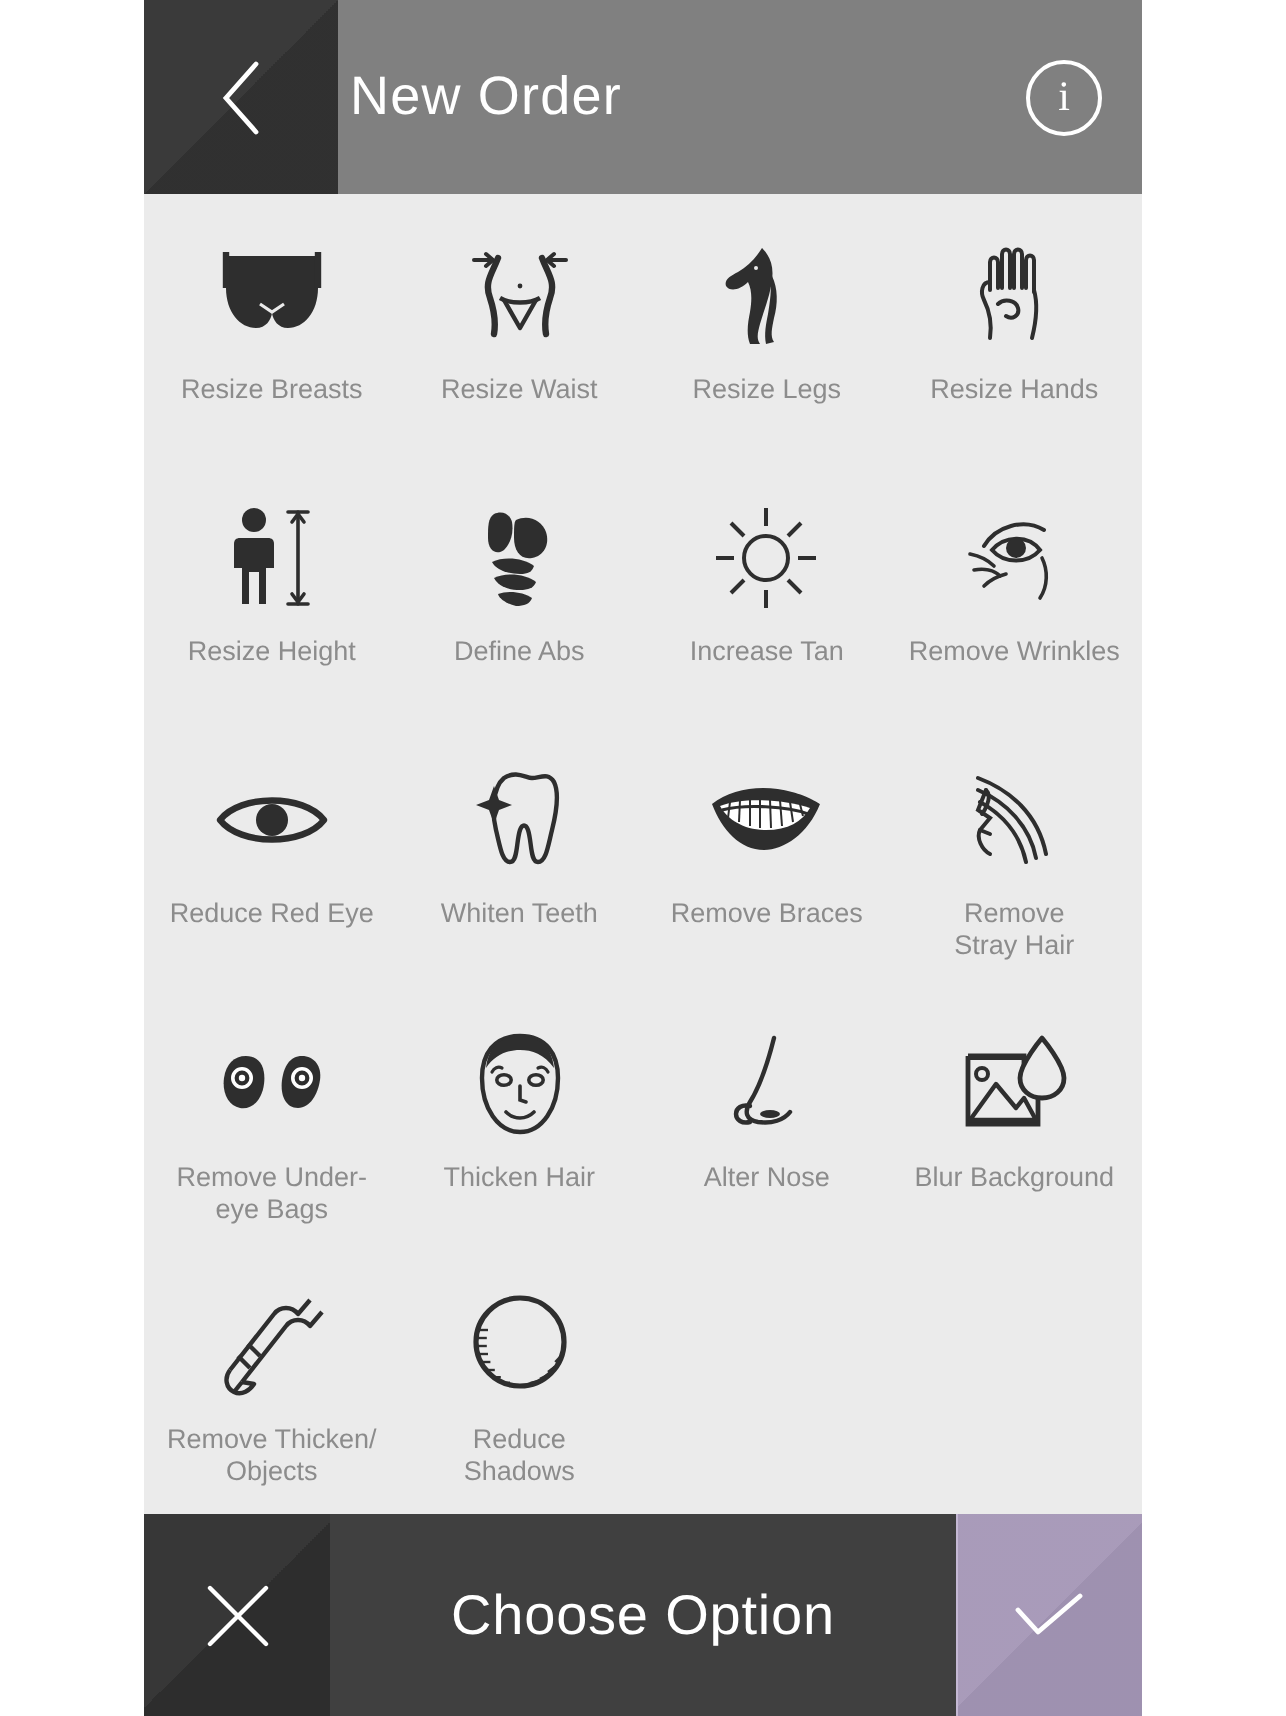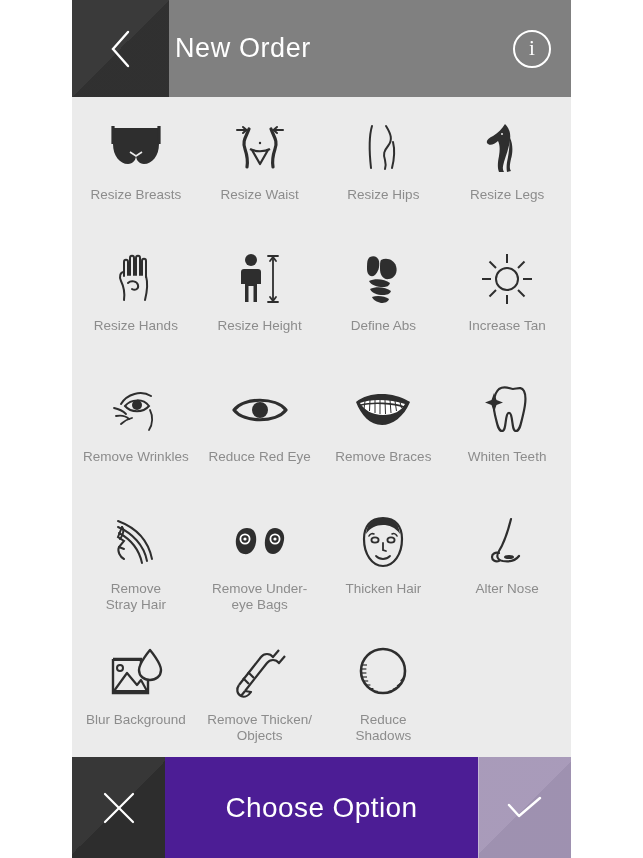--- a/index.html
+++ b/index.html
@@ -139,21 +139,21 @@
     background: #2f2f2f;
     background-image:
       linear-gradient(135deg, rgba(255,255,255,0.04) 0%, rgba(255,255,255,0.04) 50%, rgba(0,0,0,0.05) 50%, rgba(0,0,0,0.05) 100%);
     display: flex;
     align-items: center;
     justify-content: center;
     cursor: pointer;
   }
   .choose-btn {
     flex: 1 1 auto;
-    background: #4c1d95;
+    background: #404040;
     display: flex;
     align-items: center;
     justify-content: center;
     cursor: pointer;
     border-right: 1px solid #c4b8d4;
   }
   .choose-label {
     color: #ffffff;
     font-size: 28px;
     letter-spacing: 0.4px;
@@ -219,30 +219,20 @@
             <line x1="6" y1="11" x2="15" y2="11"></line>
             <polyline points="12,8 15.5,11 12,14"></polyline>
             <line x1="52" y1="11" x2="43" y2="11"></line>
             <polyline points="46,8 42.5,11 46,14"></polyline>
           </g>
         </svg>
       </div>
       <div class="lbl">Resize Waist</div>
     </div>
 
-    <div class="cell">
-      <div class="ico">
-        <svg width="48" height="56" viewBox="0 0 48 56">
-          <path d="M13 6 C10 16 10 30 12 48" fill="none" stroke="#2e2e2e" stroke-width="2" stroke-linecap="round"></path>
-          <path d="M27 6 C32 14 34 20 29 26 C25 31 24 34 26 40 C27 44 27 46 26 49" fill="none" stroke="#2e2e2e" stroke-width="2" stroke-linecap="round"></path>
-          <path d="M34 22 C36 30 35 40 33 48" fill="none" stroke="#2e2e2e" stroke-width="2" stroke-linecap="round"></path>
-        </svg>
-      </div>
-      <div class="lbl">Resize Hips</div>
-    </div>
 
     <div class="cell">
       <div class="ico">
         <svg width="52" height="58" viewBox="0 0 52 58">
           <path d="M24 5 C28 9 30 14 29 21 C28 29 25 36 23 43 C22 47 21 50 23 53
                    L18 53 C16 48 17 42 18 37 C19 31 19 26 17 22
                    C13 26 8 27 6 24 C5 21 8 19 12 17 C17 14 21 10 24 5 Z" fill="#2e2e2e"></path>
           <path d="M29 19 C32 25 32 33 30 40 C29 45 28 49 30 52 L26 53
                    C25 48 26 43 27 38 C28 32 29 25 28 20 Z" fill="#2e2e2e"></path>
           <circle cx="21" cy="15" r="1" fill="#ebebeb"></circle>
@@ -336,20 +326,32 @@
     </div>
 
     <div class="cell">
       <div class="ico">
         <svg width="60" height="42" viewBox="0 0 60 42">
           <path d="M4 21 C14 8 46 8 56 21 C46 34 14 34 4 21 Z" fill="none" stroke="#2e2e2e" stroke-width="3.2" stroke-linejoin="round"></path>
           <circle cx="30" cy="21" r="8" fill="#2e2e2e"></circle>
         </svg>
       </div>
       <div class="lbl">Reduce Red Eye</div>
+    </div>
+
+    <div class="cell">
+      <div class="ico">
+        <svg width="52" height="58" viewBox="0 0 52 58">
+          <path d="M18 8 C24 4 29 8 32 8 C36 8 40 5 43 10 C46 16 44 26 42 34
+                   C40 42 39 50 35 50 C31 50 32 40 30 34 C29 31 27 31 26 34
+                   C24 40 25 50 21 50 C17 50 16 42 14 34 C12 26 12 13 18 8 Z" fill="none" stroke="#2e2e2e" stroke-width="2.2" stroke-linejoin="round"></path>
+          <path d="M13 12 L15.5 19 L22 21.5 L15.5 24 L13 31 L10.5 24 L4 21.5 L10.5 19 Z" fill="#2e2e2e"></path>
+        </svg>
+      </div>
+      <div class="lbl">Whiten Teeth</div>
     </div>
 
     <div class="cell">
       <div class="ico">
         <svg width="62" height="42" viewBox="0 0 62 42">
           <path d="M4 13 C14 5 30 3 44 7 C52 9 58 13 58 13 C52 28 40 36 30 36 C18 36 9 26 4 13 Z" fill="#2e2e2e"></path>
           <path d="M8 14 C18 10 38 10 53 15 C49 22 42 26 31 26 C20 26 12 21 8 14 Z" fill="#ffffff"></path>
           <g stroke="#2e2e2e" stroke-width="1" fill="none">
             <line x1="13" y1="12" x2="12" y2="20"></line>
             <line x1="18" y1="11" x2="17.5" y2="22"></line>
@@ -357,32 +359,20 @@
             <line x1="28" y1="11" x2="28" y2="25"></line>
             <line x1="33" y1="11" x2="33.5" y2="25"></line>
             <line x1="38" y1="11" x2="39" y2="24"></line>
             <line x1="43" y1="12" x2="44.5" y2="22"></line>
             <line x1="48" y1="13" x2="49.5" y2="19"></line>
             <path d="M9 16 C20 13 42 14 52 18" stroke-width="1.6"></path>
           </g>
         </svg>
       </div>
       <div class="lbl">Remove Braces</div>
-    </div>
-
-    <div class="cell">
-      <div class="ico">
-        <svg width="52" height="58" viewBox="0 0 52 58">
-          <path d="M18 8 C24 4 29 8 32 8 C36 8 40 5 43 10 C46 16 44 26 42 34
-                   C40 42 39 50 35 50 C31 50 32 40 30 34 C29 31 27 31 26 34
-                   C24 40 25 50 21 50 C17 50 16 42 14 34 C12 26 12 13 18 8 Z" fill="none" stroke="#2e2e2e" stroke-width="2.2" stroke-linejoin="round"></path>
-          <path d="M13 12 L15.5 19 L22 21.5 L15.5 24 L13 31 L10.5 24 L4 21.5 L10.5 19 Z" fill="#2e2e2e"></path>
-        </svg>
-      </div>
-      <div class="lbl">Whiten Teeth</div>
     </div>
 
     <div class="cell">
       <div class="ico">
         <svg width="56" height="58" viewBox="0 0 56 58">
           <g fill="none" stroke="#2e2e2e" stroke-width="2" stroke-linecap="round">
             <path d="M10 8 C26 14 40 26 44 46"></path>
             <path d="M10 14 C24 20 36 32 39 48"></path>
             <path d="M11 20 C22 26 31 36 34 50"></path>
             <path d="M12 26 C12 26 18 18 14 14"></path>

